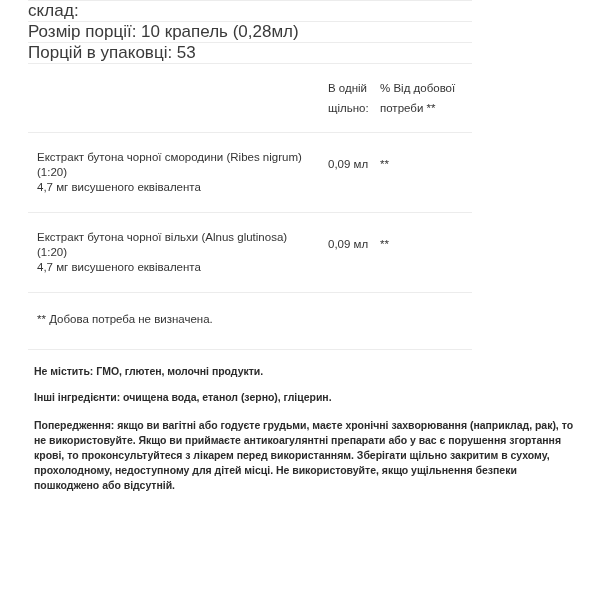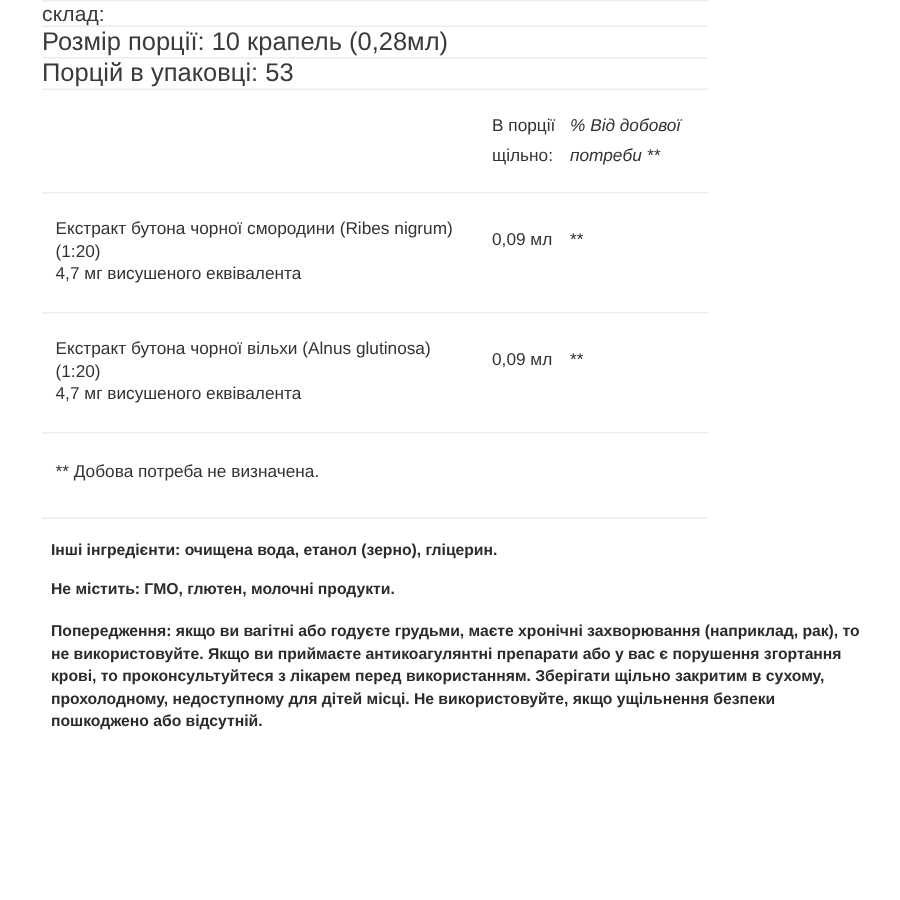--- a/index.html
+++ b/index.html
@@ -38,41 +38,41 @@
 
   .rule {
     border-top: 1px solid #ececec;
   }
 
   .cell-pad {
     padding: 16px 0 15px 9px;
   }
 
   .title-row td {
-    font-size: 14px;
+    font-size: 17px;
     color: #3a3a3a;
     letter-spacing: .1px;
   }
 
   .serving-row td {
     font-size: 17px;
     color: #3a3a3a;
   }
 
   
   .head-row td {
     font-size: 11.5px;
     color: #333333;
     line-height: 20px;
     padding-top: 14px;
     padding-bottom: 14px;
   }
   .head-row .c-name { padding-left: 9px; }
   .head-row .c-amt  { width: 52px; }
-  .head-row .c-dv   { width: 92px; font-style: italic; }
+  .head-row .c-dv   { width: 92px; }
 
   .col-name { width: 300px; }
   .col-amt  { width: 52px; }
   .col-dv   { width: 92px; }
 
   
   .ing-row td {
     font-size: 11.5px;
     line-height: 15px;
     color: #333333;
@@ -143,21 +143,21 @@
         <td class="cell-pad" colspan="3">Розмір порції: 10 крапель (0,28мл)</td>
       </tr>
 
       <tr class="serving-row rule">
         <td class="cell-pad" colspan="3">Порцій в упаковці: 53</td>
       </tr>
 
       <tr class="head-row rule">
         <td class="c-name"></td>
         <td class="c-amt">
-          <span>В порції</span><br>
+          <span>В одній</span><br>
           <span>щільно:</span>
         </td>
         <td class="c-dv">
           <span>% Від добової</span><br>
           <span>потреби **</span>
         </td>
       </tr>
 
       <tr class="ing-row rule">
         <td class="c-name">
@@ -181,18 +181,18 @@
       <tr class="foot-note-row rule">
         <td colspan="3">** Добова потреба не визначена.</td>
       </tr>
 
     </tbody>
   </table>
 
   <div class="sep-bottom"></div>
 
   <div class="below">
+    <p>Не містить: ГМО, глютен, молочні продукти.</p>
     <p>Інші інгредієнти: очищена вода, етанол (зерно), гліцерин.</p>
-    <p>Не містить: ГМО, глютен, молочні продукти.</p>
     <p class="warning">Попередження: якщо ви вагітні або годуєте грудьми, маєте хронічні захворювання (наприклад, рак), то не використовуйте. Якщо ви приймаєте антикоагулянтні препарати або у вас є порушення згортання крові, то проконсультуйтеся з лікарем перед використанням. Зберігати щільно закритим в сухому, прохолодному, недоступному для дітей місці. Не використовуйте, якщо ущільнення безпеки пошкоджено або відсутній.</p>
   </div>
 
 </div>
 
 </body></html>

